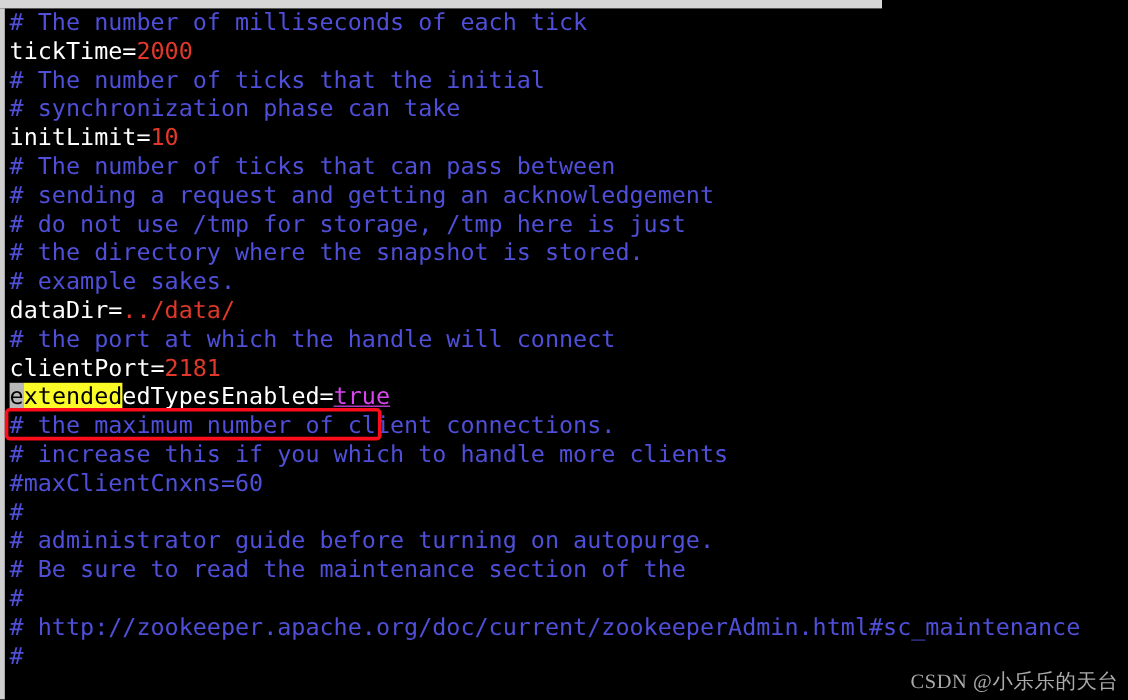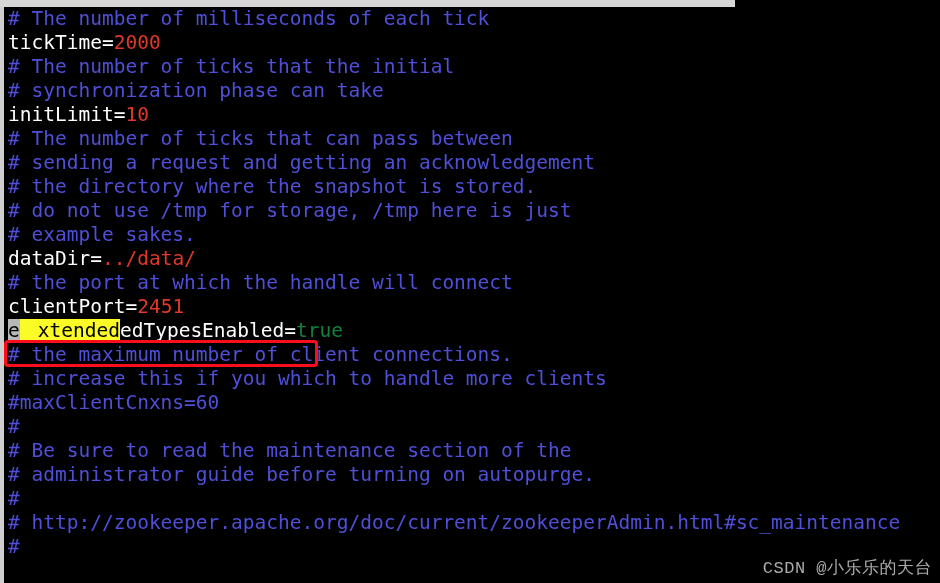--- a/index.html
+++ b/index.html
@@ -96,31 +96,31 @@
     pointer-events: none;
   }
 
   .cursor-cell {
     background: #b8b8b8;
     color: #000000;
   }
   .search-hit {
     background: #fbfb28;
     color: #000000;
-    padding-left: 18px;
   }
   .bool-val {
-    color: #15803d;
+    color: #d946ef;
+    text-decoration: underline;
   }
 
   #watermark {
     position: absolute;
     right: 8px;
     bottom: 4px;
-    font-family: Liberation Mono, monospace;
+    font-family: Liberation Serif, serif;
     font-size: 17px;
     color: #c8c8c8;
     opacity: 0.85;
     white-space: pre;
     letter-spacing: 0.5px;
   }
 </style>
 </head>
 <body>
 
@@ -135,33 +135,33 @@
   </div>
 
   <div id="code">
       <div class="line"><span class="cmt"># The number of milliseconds of each tick</span></div>
       <div class="line"><span class="key">tickTime</span><span class="eq">=</span><span class="val">2000</span></div>
       <div class="line"><span class="cmt"># The number of ticks that the initial</span></div>
       <div class="line"><span class="cmt"># synchronization phase can take</span></div>
       <div class="line"><span class="key">initLimit</span><span class="eq">=</span><span class="val">10</span></div>
       <div class="line"><span class="cmt"># The number of ticks that can pass between</span></div>
       <div class="line"><span class="cmt"># sending a request and getting an acknowledgement</span></div>
+      <div class="line"><span class="cmt"># do not use /tmp for storage, /tmp here is just</span></div>
       <div class="line"><span class="cmt"># the directory where the snapshot is stored.</span></div>
-      <div class="line"><span class="cmt"># do not use /tmp for storage, /tmp here is just</span></div>
       <div class="line"><span class="cmt"># example sakes.</span></div>
       <div class="line"><span class="key">dataDir</span><span class="eq">=</span><span class="val">../data/</span></div>
       <div class="line"><span class="cmt"># the port at which the handle will connect</span></div>
-      <div class="line"><span class="key">clientPort</span><span class="eq">=</span><span class="val">2451</span></div>
+      <div class="line"><span class="key">clientPort</span><span class="eq">=</span><span class="val">2181</span></div>
       <div class="line boxed"><span class="cursor-cell">e</span><span class="search-hit">xtended</span><span class="key">edTypesEnabled</span><span class="eq">=</span><span class="bool-val">true</span></div>
       <div class="line"><span class="cmt"># the maximum number of client connections.</span></div>
       <div class="line"><span class="cmt"># increase this if you which to handle more clients</span></div>
       <div class="line"><span class="cmt">#maxClientCnxns=60</span></div>
       <div class="line"><span class="cmt">#</span></div>
+      <div class="line"><span class="cmt"># administrator guide before turning on autopurge.</span></div>
       <div class="line"><span class="cmt"># Be sure to read the maintenance section of the</span></div>
-      <div class="line"><span class="cmt"># administrator guide before turning on autopurge.</span></div>
       <div class="line"><span class="cmt">#</span></div>
       <div class="line"><span class="cmt"># http://zookeeper.apache.org/doc/current/zookeeperAdmin.html#sc_maintenance</span></div>
       <div class="line"><span class="cmt">#</span></div>
     </div>
 
   <div id="highlight-box"></div>
 
   <div id="watermark">CSDN @小乐乐的天台</div>
 
 </div>

